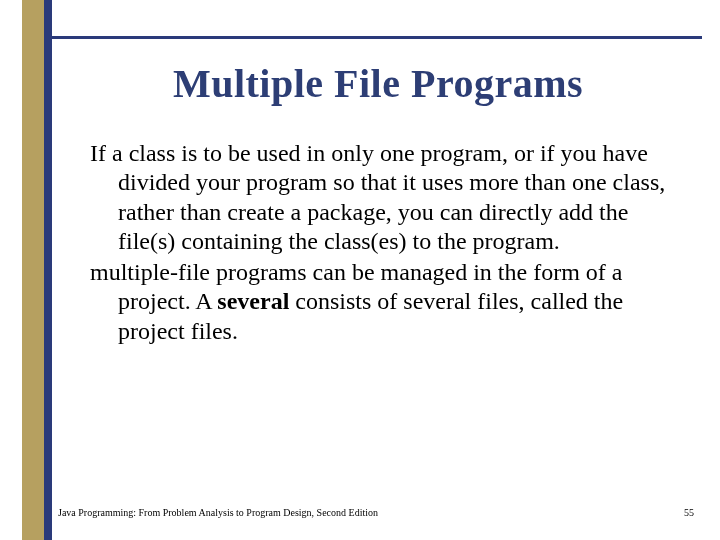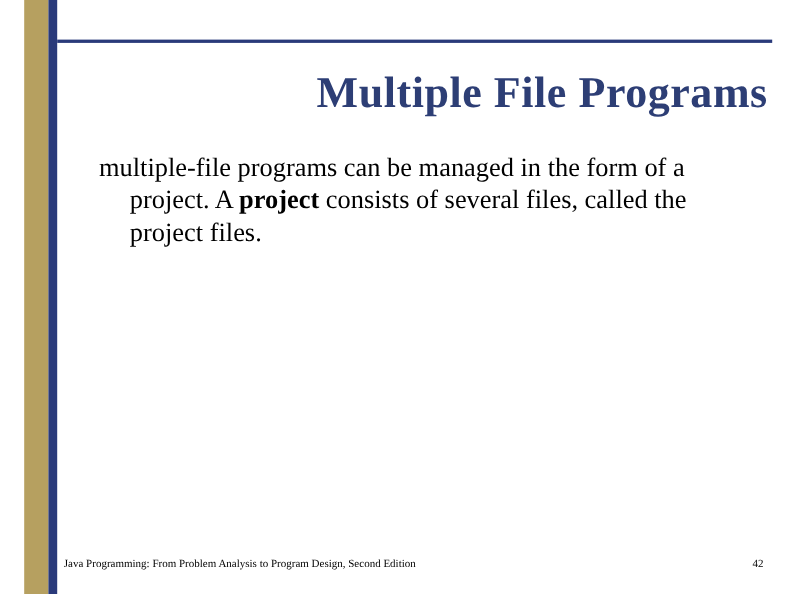--- a/index.html
+++ b/index.html
@@ -36,21 +36,21 @@
   .content {
     position: absolute;
     left: 58px;
     top: 52px;
     width: 640px;
   }
   .title {
     font-size: 40px;
     font-weight: bold;
     color: #2d3e75;
-    text-align: right;
+    text-align: center;
     margin: 8px 0 32px 0;
     letter-spacing: 0.5px;
   }
   .body-text {
     font-size: 24px;
     color: #000;
     line-height: 1.22;
     padding: 0 10px 0 32px;
   }
   .body-text .para {
@@ -73,22 +73,23 @@
 <body>
 
 <div class="gold-bar"></div>
 <div class="blue-bar"></div>
 <div class="top-line"></div>
 
 <div class="content">
   <h1 class="title">Multiple File Programs</h1>
 
   <div class="body-text">
+    <p class="para">If a class is to be used in only one program, or if you have divided your program so that it uses more than one class, rather than create a package, you can directly add the file(s) containing the class(es) to the program.</p>
     <p class="para">
-      <span>multiple-file programs can be managed in the form of a project.  A </span><b>project</b><span> consists of several files, called the project files.</span>
+      <span>multiple-file programs can be managed in the form of a project.  A </span><b>several</b><span> consists of several files, called the project files.</span>
     </p>
   </div>
 </div>
 
 <div class="footer">
   <span class="footer-text">Java Programming: From Problem Analysis to Program Design, Second Edition</span>
-  <span class="page-num">42</span>
+  <span class="page-num">55</span>
 </div>
 
 </body></html>

